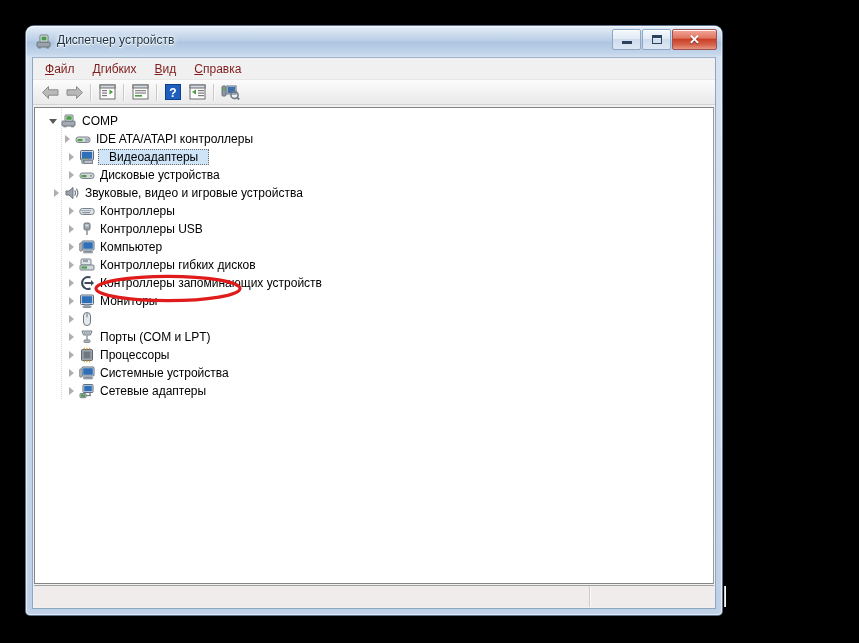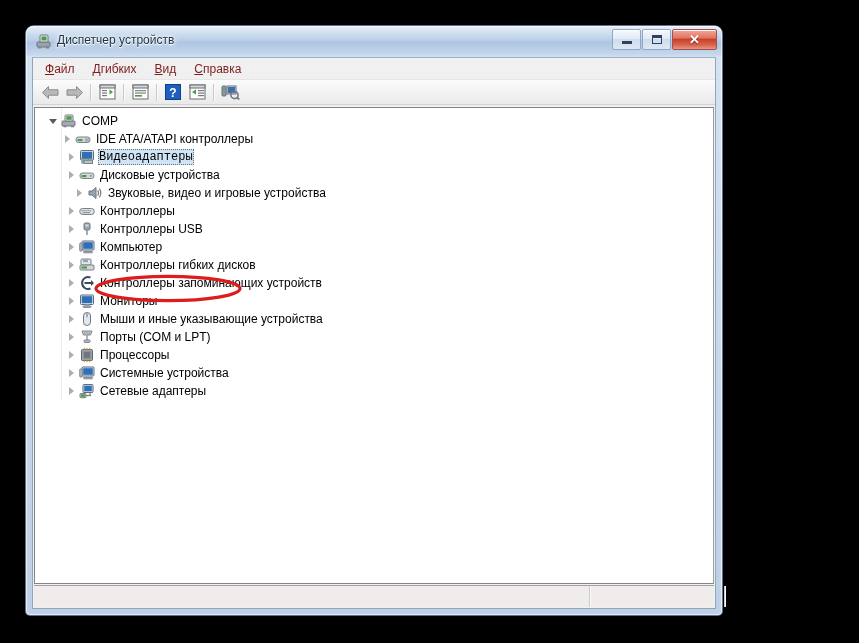--- a/index.html
+++ b/index.html
@@ -161,23 +161,22 @@
     width: 0; height: 0;
     border-top: 5px solid #5a5a5a;
     border-left: 4px solid transparent;
     border-right: 4px solid transparent;
   }
 
   
   .node.selected .nlabel {
     background: #cfe4f7;
     border: 1px dotted #6f6f6f;
-    padding: 0 0;
+    padding: 0 10px;
     margin-left: -1px;
-    font-family: Liberation Mono, monospace;
   }
 
   
   .dots {
     position: absolute;
     left: 26px; top: 0; width: 1px; bottom: 0;
     background-image: linear-gradient(to bottom, #bdbdbd 1px, transparent 1px);
     background-size: 1px 2px;
     opacity: .55;
   }
@@ -384,21 +383,21 @@
           <span class="nicon">
             <svg width="16" height="16" viewBox="0 0 16 16">
               <rect x="1" y="6" width="14" height="5.5" rx="2.4" fill="#d3d8dc" stroke="#79828b"></rect>
               <rect x="2.5" y="8" width="5" height="2.2" fill="#4f9e47"></rect>
               <circle cx="12" cy="8.8" r="1.1" fill="#8e979f"></circle>
             </svg>
           </span>
           <span class="nlabel">Дисковые устройства</span>
         </div>
 
-        <div class="node" style="padding-left:36px">
+        <div class="node" style="padding-left:13px">
           <span class="twisty">
               <span class="tri-collapsed"></span>
             </span>
           <span class="nicon">
             <svg width="16" height="16" viewBox="0 0 16 16">
               <path d="M2 6 L5 6 L9 2.5 L9 13.5 L5 10 L2 10 Z" fill="#9aa3ab" stroke="#6d767e"></path>
               <path d="M10.6 5.4 Q12.6 8 10.6 10.6" fill="none" stroke="#78818a" stroke-width="1.2"></path>
               <path d="M12.4 3.6 Q15.2 8 12.4 12.4" fill="none" stroke="#78818a" stroke-width="1.2"></path>
             </svg>
           </span>
@@ -501,21 +500,20 @@
           <span class="twisty">
               <span class="tri-collapsed"></span>
             </span>
           <span class="nicon">
             <svg width="16" height="16" viewBox="0 0 16 16">
               <rect x="4.5" y="1.5" width="7" height="13" rx="3.4" fill="#e3e8ec" stroke="#6d767e"></rect>
               <line x1="8" y1="2" x2="8" y2="6.5" stroke="#8e979f"></line>
               <rect x="7.2" y="3" width="1.6" height="2.6" rx="0.7" fill="#9aa3ab"></rect>
             </svg>
           </span>
-          <span class="nlabel">Мыши и иные указывающие устройства</span>
         </div>
 
         <div class="node" style="padding-left:28px">
           <span class="twisty">
               <span class="tri-collapsed"></span>
             </span>
           <span class="nicon">
             <svg width="16" height="16" viewBox="0 0 16 16">
               <path d="M3 2 L13 2 L11.5 6 L4.5 6 Z" fill="#cdd4da" stroke="#79828b"></path>
               <rect x="5.2" y="3" width="1.1" height="2" fill="#8e979f"></rect>

